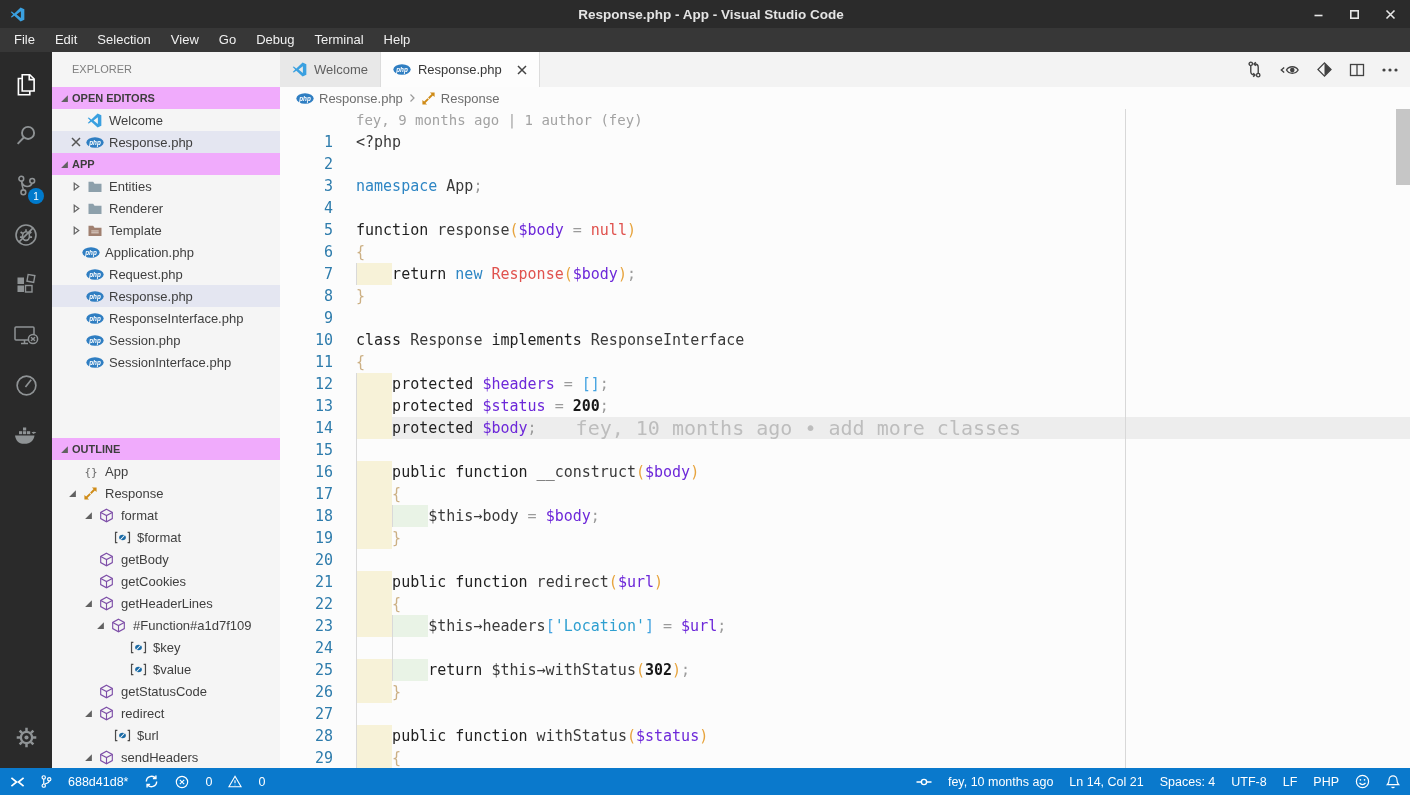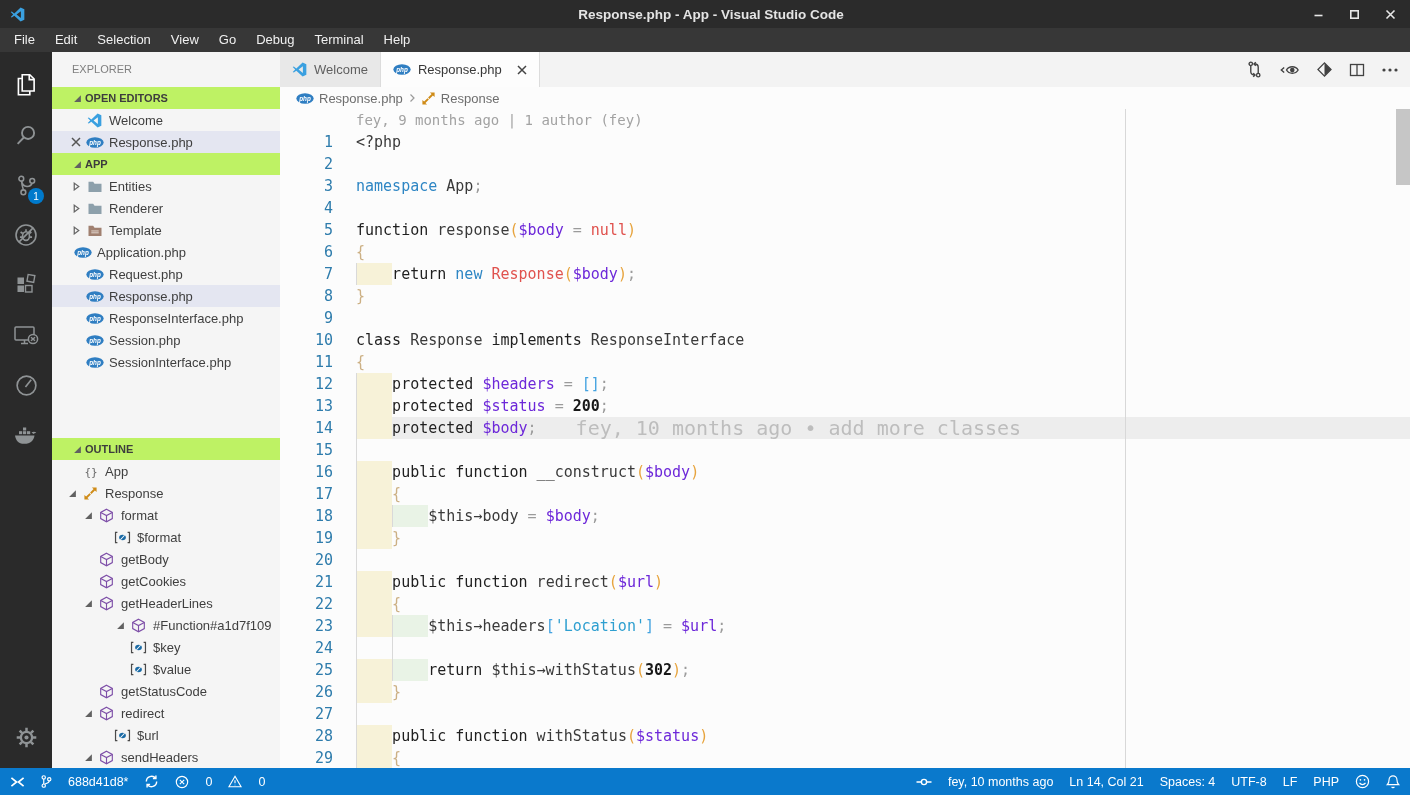--- a/index.html
+++ b/index.html
@@ -30,22 +30,22 @@
   .act-item.active{color:#ffffff;}
   .act-badge{position:absolute;right:8px;bottom:6px;background:#007acc;color:#fff;
              border-radius:50%;width:16px;height:16px;font-size:10px;display:flex;
              align-items:center;justify-content:center;}
   .act-bottom{margin-top:auto;margin-bottom:6px;}
 
   
   .sidebar{width:228px;background:#f5f5f5;display:flex;flex-direction:column;
            font-size:13px;color:#4a4a4a;overflow:hidden;}
   .sb-title{height:35px;line-height:35px;padding-left:20px;font-size:11px;color:#7f7f7f;flex:none;}
-  .section-header{height:22px;background:#bef264;display:flex;align-items:center;
-                  font-size:11px;font-weight:bold;color:#3d3d3d;flex:none;padding-left:17px;}
+  .section-header{height:22px;background:#f0abfc;display:flex;align-items:center;
+                  font-size:11px;font-weight:bold;color:#3d3d3d;flex:none;padding-left:4px;}
   .tw{width:16px;flex:none;display:flex;align-items:center;justify-content:center;}
   .row{height:22px;display:flex;align-items:center;flex:none;white-space:nowrap;}
   .row.selected{background:#e4e6f1;}
   .slot{width:16px;flex:none;display:flex;align-items:center;justify-content:center;}
   .icon-slot{width:21px;flex:none;display:flex;align-items:center;justify-content:center;}
   .row-label{margin-left:4px;color:#3f3f3f;}
   .sb-spacer{flex:1;}
 
   
   .editor{flex:1;display:flex;flex-direction:column;min-width:0;}
@@ -322,21 +322,21 @@
           <span class="icon-slot">
             <span class="icon">
               <svg width="16" height="13" viewBox="0 0 16 14">
                 <path fill="#a08070" d="M1 2h5l1.5 2H15v9H1z"></path>
                 <path stroke="#e8ddd6" stroke-width="1" d="M4 7.5h8M4 9.5h8"></path>
               </svg>
             </span>
           </span>
           <span class="row-label">Template</span>
         </div>
-        <div class="row" style="padding-left:4px">
+        <div class="row" style="padding-left:12px">
           <span class="slot"></span>
           <span class="icon-slot">
             <span class="icon">
               <svg width="18" height="11" viewBox="0 0 20 12">
                 <ellipse cx="10" cy="6" rx="9.6" ry="5.7" fill="#2f7ec2"></ellipse>
                 <text x="10" y="8.4" text-anchor="middle" font-size="7" font-weight="bold" font-style="italic" fill="#fff" font-family="Liberation Sans,sans-serif">php</text>
               </svg>
             </span>
           </span>
           <span class="row-label">Application.php</span>
@@ -507,21 +507,21 @@
           <span class="icon-slot">
             <span class="icon">
               <svg width="15" height="15" viewBox="0 0 16 16">
                 <path fill="none" stroke="#7e4fa8" stroke-width="1.2" d="M8 1.3 14.2 4.7v6.6L8 14.7 1.8 11.3V4.7z"></path>
                 <path fill="none" stroke="#7e4fa8" stroke-width="1.2" d="M1.8 4.7 8 8l6.2-3.3M8 8v6.7"></path>
               </svg>
             </span>
           </span>
           <span class="row-label">getHeaderLines</span>
         </div>
-        <div class="row" style="padding-left:60px">
+        <div class="row" style="padding-left:40px">
           <span class="slot">
             <span class="icon">
               <svg width="9" height="9" viewBox="0 0 8 8">
                 <path fill="#616161" d="M7 1v6H1z"></path>
               </svg>
             </span>
           </span>
           <span class="icon-slot">
             <span class="icon">
               <svg width="15" height="15" viewBox="0 0 16 16">

